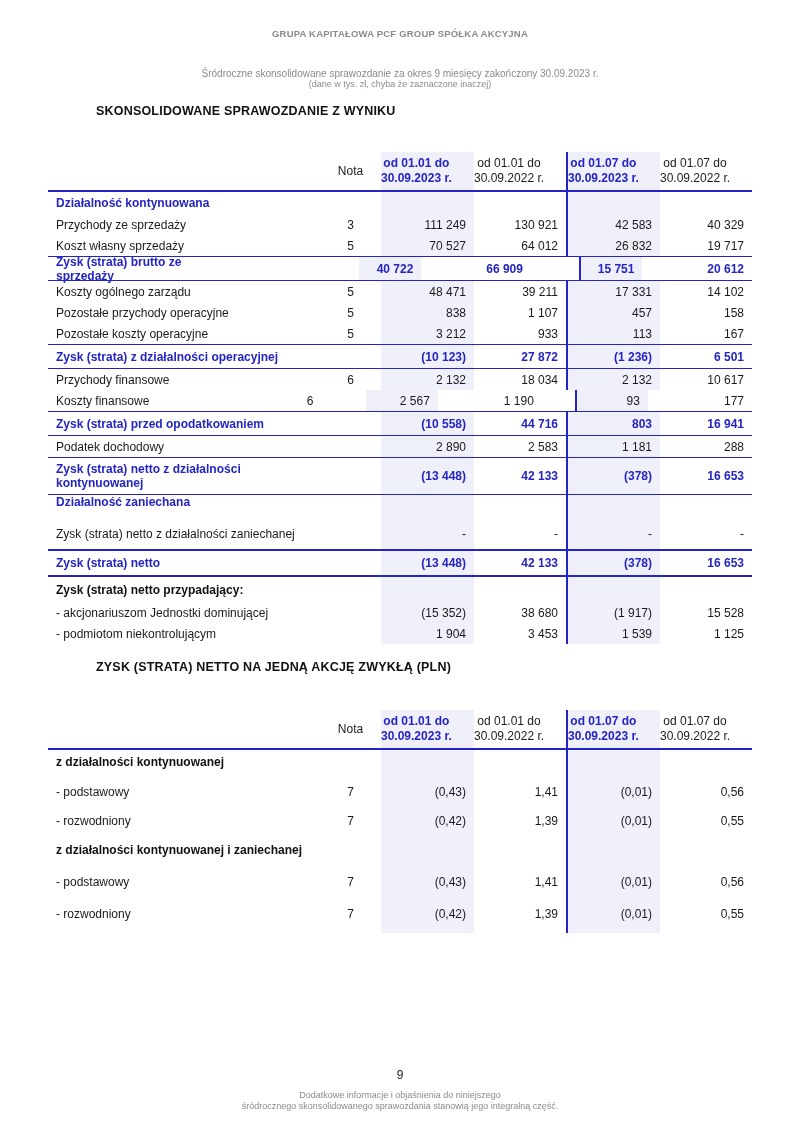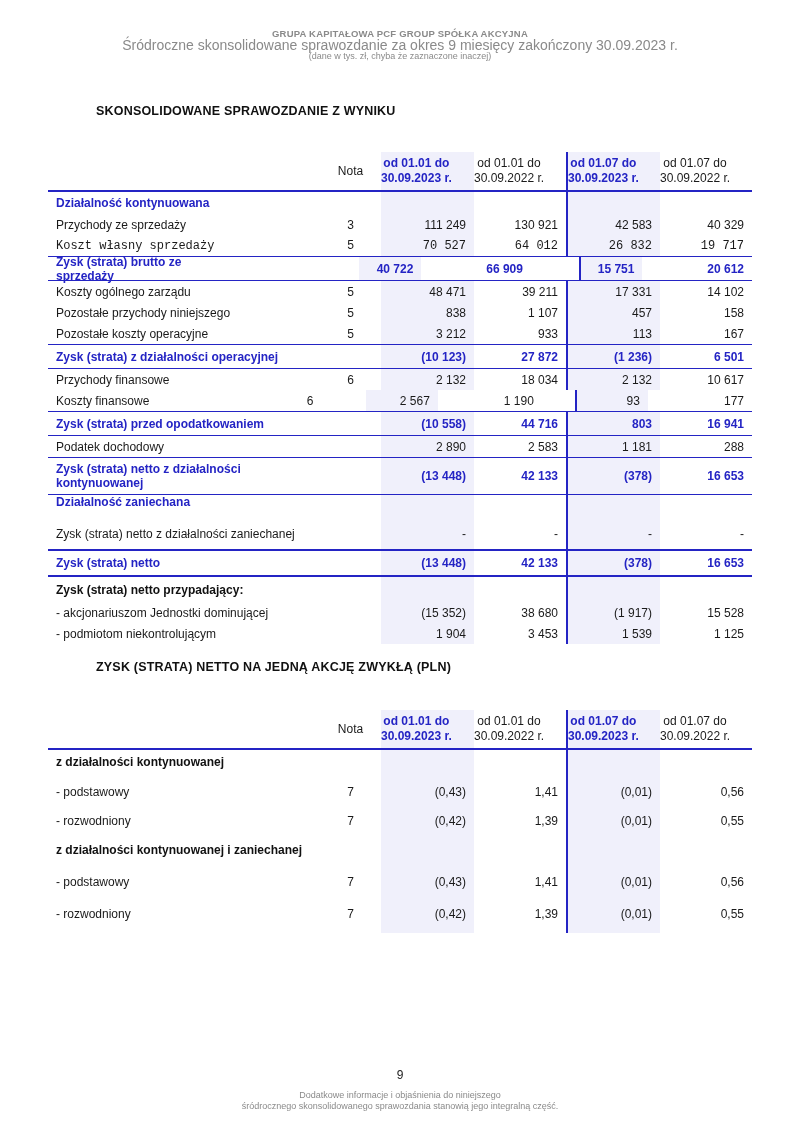--- a/index.html
+++ b/index.html
@@ -3,21 +3,21 @@
 <meta charset="utf-8">
 <style>
   html, body { margin: 0; padding: 0; background: #ffffff; }
   body {
     width: 800px; height: 1131px; position: relative; overflow: hidden;
     font-family: "Liberation Sans", "DejaVu Sans", sans-serif;
     color: #1a1a1a;
   }
   .hdr { position: absolute; top: 28px; left: 0; width: 800px; text-align: center; color: #8a8a8a; }
   .hdr .t1 { font-size: 9.5px; font-weight: bold; letter-spacing: 0.2px; line-height: 12px; }
-  .hdr .t2 { font-size: 14px; line-height: 11px; }
+  .hdr .t2 { font-size: 10px; line-height: 11px; margin-top: 28px; }
   .hdr .t3 { font-size: 9px; line-height: 11px; }
 
   .sec-title {
     position: absolute; left: 96px; font-size: 12.5px; font-weight: bold;
     color: #111; letter-spacing: 0.2px;
   }
 
   .tbl { position: absolute; left: 48px; width: 704px; }
   .row { position: relative; display: flex; align-items: center; font-size: 12px; }
   .cell { box-sizing: border-box; height: 100%; display: flex; align-items: center; }
@@ -92,21 +92,21 @@
       <div class="cell c-v c4"></div>
     </div>
     <div class="row" style="height: 21px;">
       <div class="cell c-label">Przychody ze sprzedaży</div>
       <div class="cell c-nota">3</div>
       <div class="cell c-v c1">111 249</div>
       <div class="cell c-v c2">130 921</div>
       <div class="cell c-v c3">42 583</div>
       <div class="cell c-v c4">40 329</div>
     </div>
-    <div class="row" style="height: 21px; font-family: Liberation Mono, monospace;">
+    <div class="row" style="height: 21px;">
       <div class="cell c-label">Koszt własny sprzedaży</div>
       <div class="cell c-nota">5</div>
       <div class="cell c-v c1">70 527</div>
       <div class="cell c-v c2">64 012</div>
       <div class="cell c-v c3">26 832</div>
       <div class="cell c-v c4">19 717</div>
     </div>
     <div class="row line-thin-top" style="height: 23px; gap: 48px;">
       <div class="cell c-label bold-blue">Zysk (strata) brutto ze sprzedaży</div>
       <div class="cell c-nota"></div>
@@ -117,21 +117,21 @@
     </div>
     <div class="row line-thin-top" style="height: 21px;">
       <div class="cell c-label">Koszty ogólnego zarządu</div>
       <div class="cell c-nota">5</div>
       <div class="cell c-v c1">48 471</div>
       <div class="cell c-v c2">39 211</div>
       <div class="cell c-v c3">17 331</div>
       <div class="cell c-v c4">14 102</div>
     </div>
     <div class="row" style="height: 21px;">
-      <div class="cell c-label">Pozostałe przychody niniejszego</div>
+      <div class="cell c-label">Pozostałe przychody operacyjne</div>
       <div class="cell c-nota">5</div>
       <div class="cell c-v c1">838</div>
       <div class="cell c-v c2">1 107</div>
       <div class="cell c-v c3">457</div>
       <div class="cell c-v c4">158</div>
     </div>
     <div class="row" style="height: 21px;">
       <div class="cell c-label">Pozostałe koszty operacyjne</div>
       <div class="cell c-nota">5</div>
       <div class="cell c-v c1">3 212</div>

